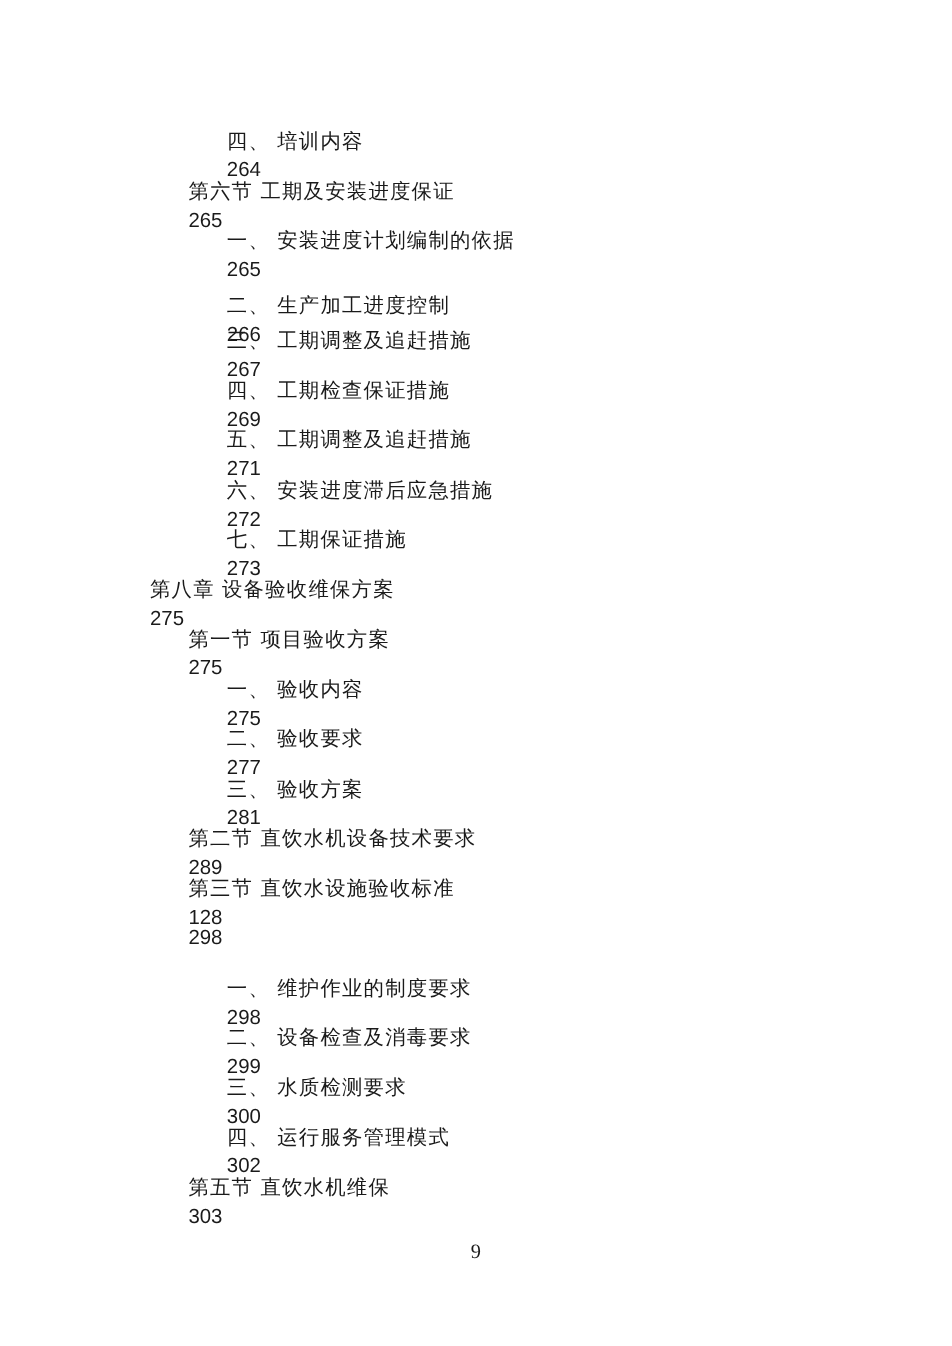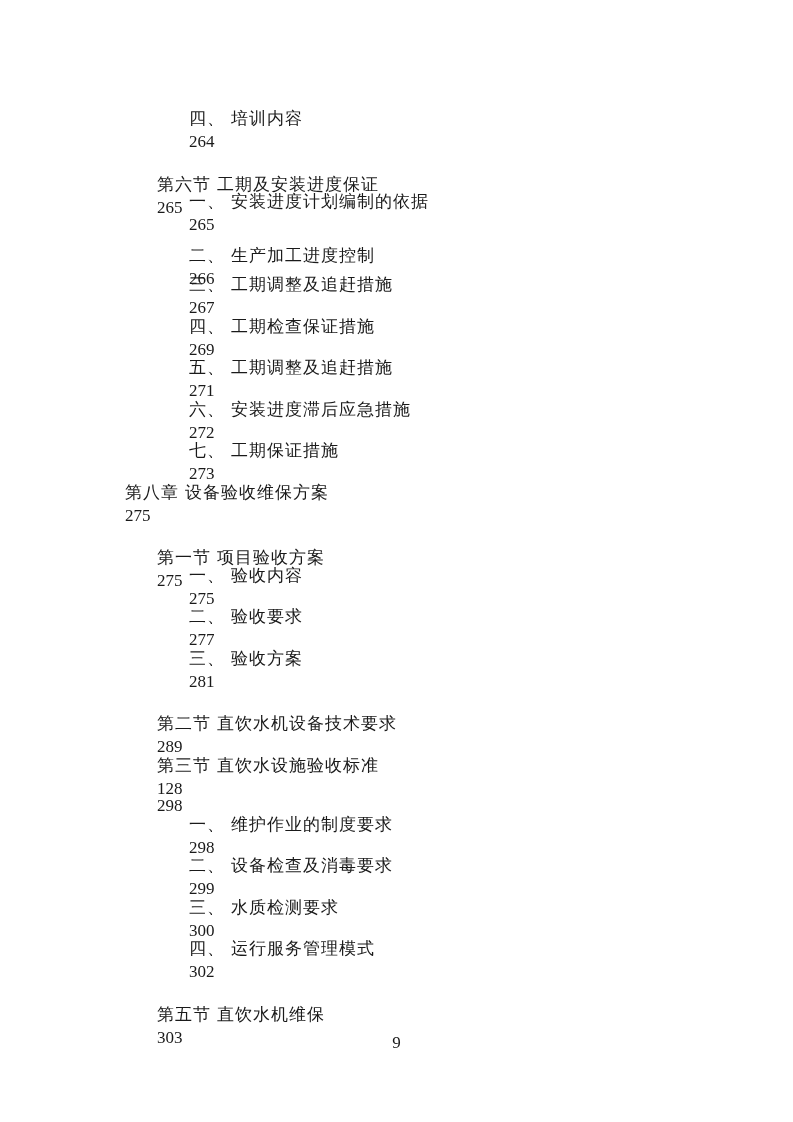--- a/index.html
+++ b/index.html
@@ -2,28 +2,28 @@
 <html><head>
 <meta charset="utf-8">
 <style>
   html, body { margin: 0; padding: 0; background: #ffffff; }
   body { width: 793px; height: 1122px; position: relative; overflow: hidden;
          font-family: "DejaVu Serif", "Liberation Serif", serif; color: #1a1a1a; }
   .toc { position: absolute; left: 0; top: 0; width: 793px; }
   .toc-row { position: absolute; height: 24px; display: flex; align-items: baseline;
              right: 119px; font-size: 17px; line-height: 24px; white-space: nowrap; flex-direction: column; }
   .lvl-0 { left: 121px; }
-  .lvl-1 { left: 153px; margin-top: 24px; }
+  .lvl-1 { left: 153px; }
   .lvl-2 { left: 185px; }
   .toc-label { flex: 0 0 auto; letter-spacing: 1px; }
   .toc-label .prefix { margin-right: 6px; }
   .toc-dots { flex: 1 1 auto; overflow: hidden; margin: 0 2px 0 4px;
               font-family: "Liberation Sans", sans-serif; font-size: 14px; letter-spacing: 0.5px; color: #222; }
   .toc-dots::before { content: "........................................................................................................................................................................"; }
-  .toc-page { flex: 0 0 auto; font-family: Liberation Serif, serif; font-size: 17px; }
+  .toc-page { flex: 0 0 auto; font-family: Liberation Sans, sans-serif; font-size: 17px; }
   .page-number { position: absolute; top: 1033px; left: 0; width: 793px; text-align: center;
                  font-family: "Liberation Serif", serif; font-size: 17px; }
 </style>
 </head>
 <body>
 
 <div class="toc">
   <div class="toc-row lvl-2" style="top:106px">
       <span class="toc-label"><span class="prefix">四、</span><span>培训内容</span></span>
       <span class="toc-dots"></span>

